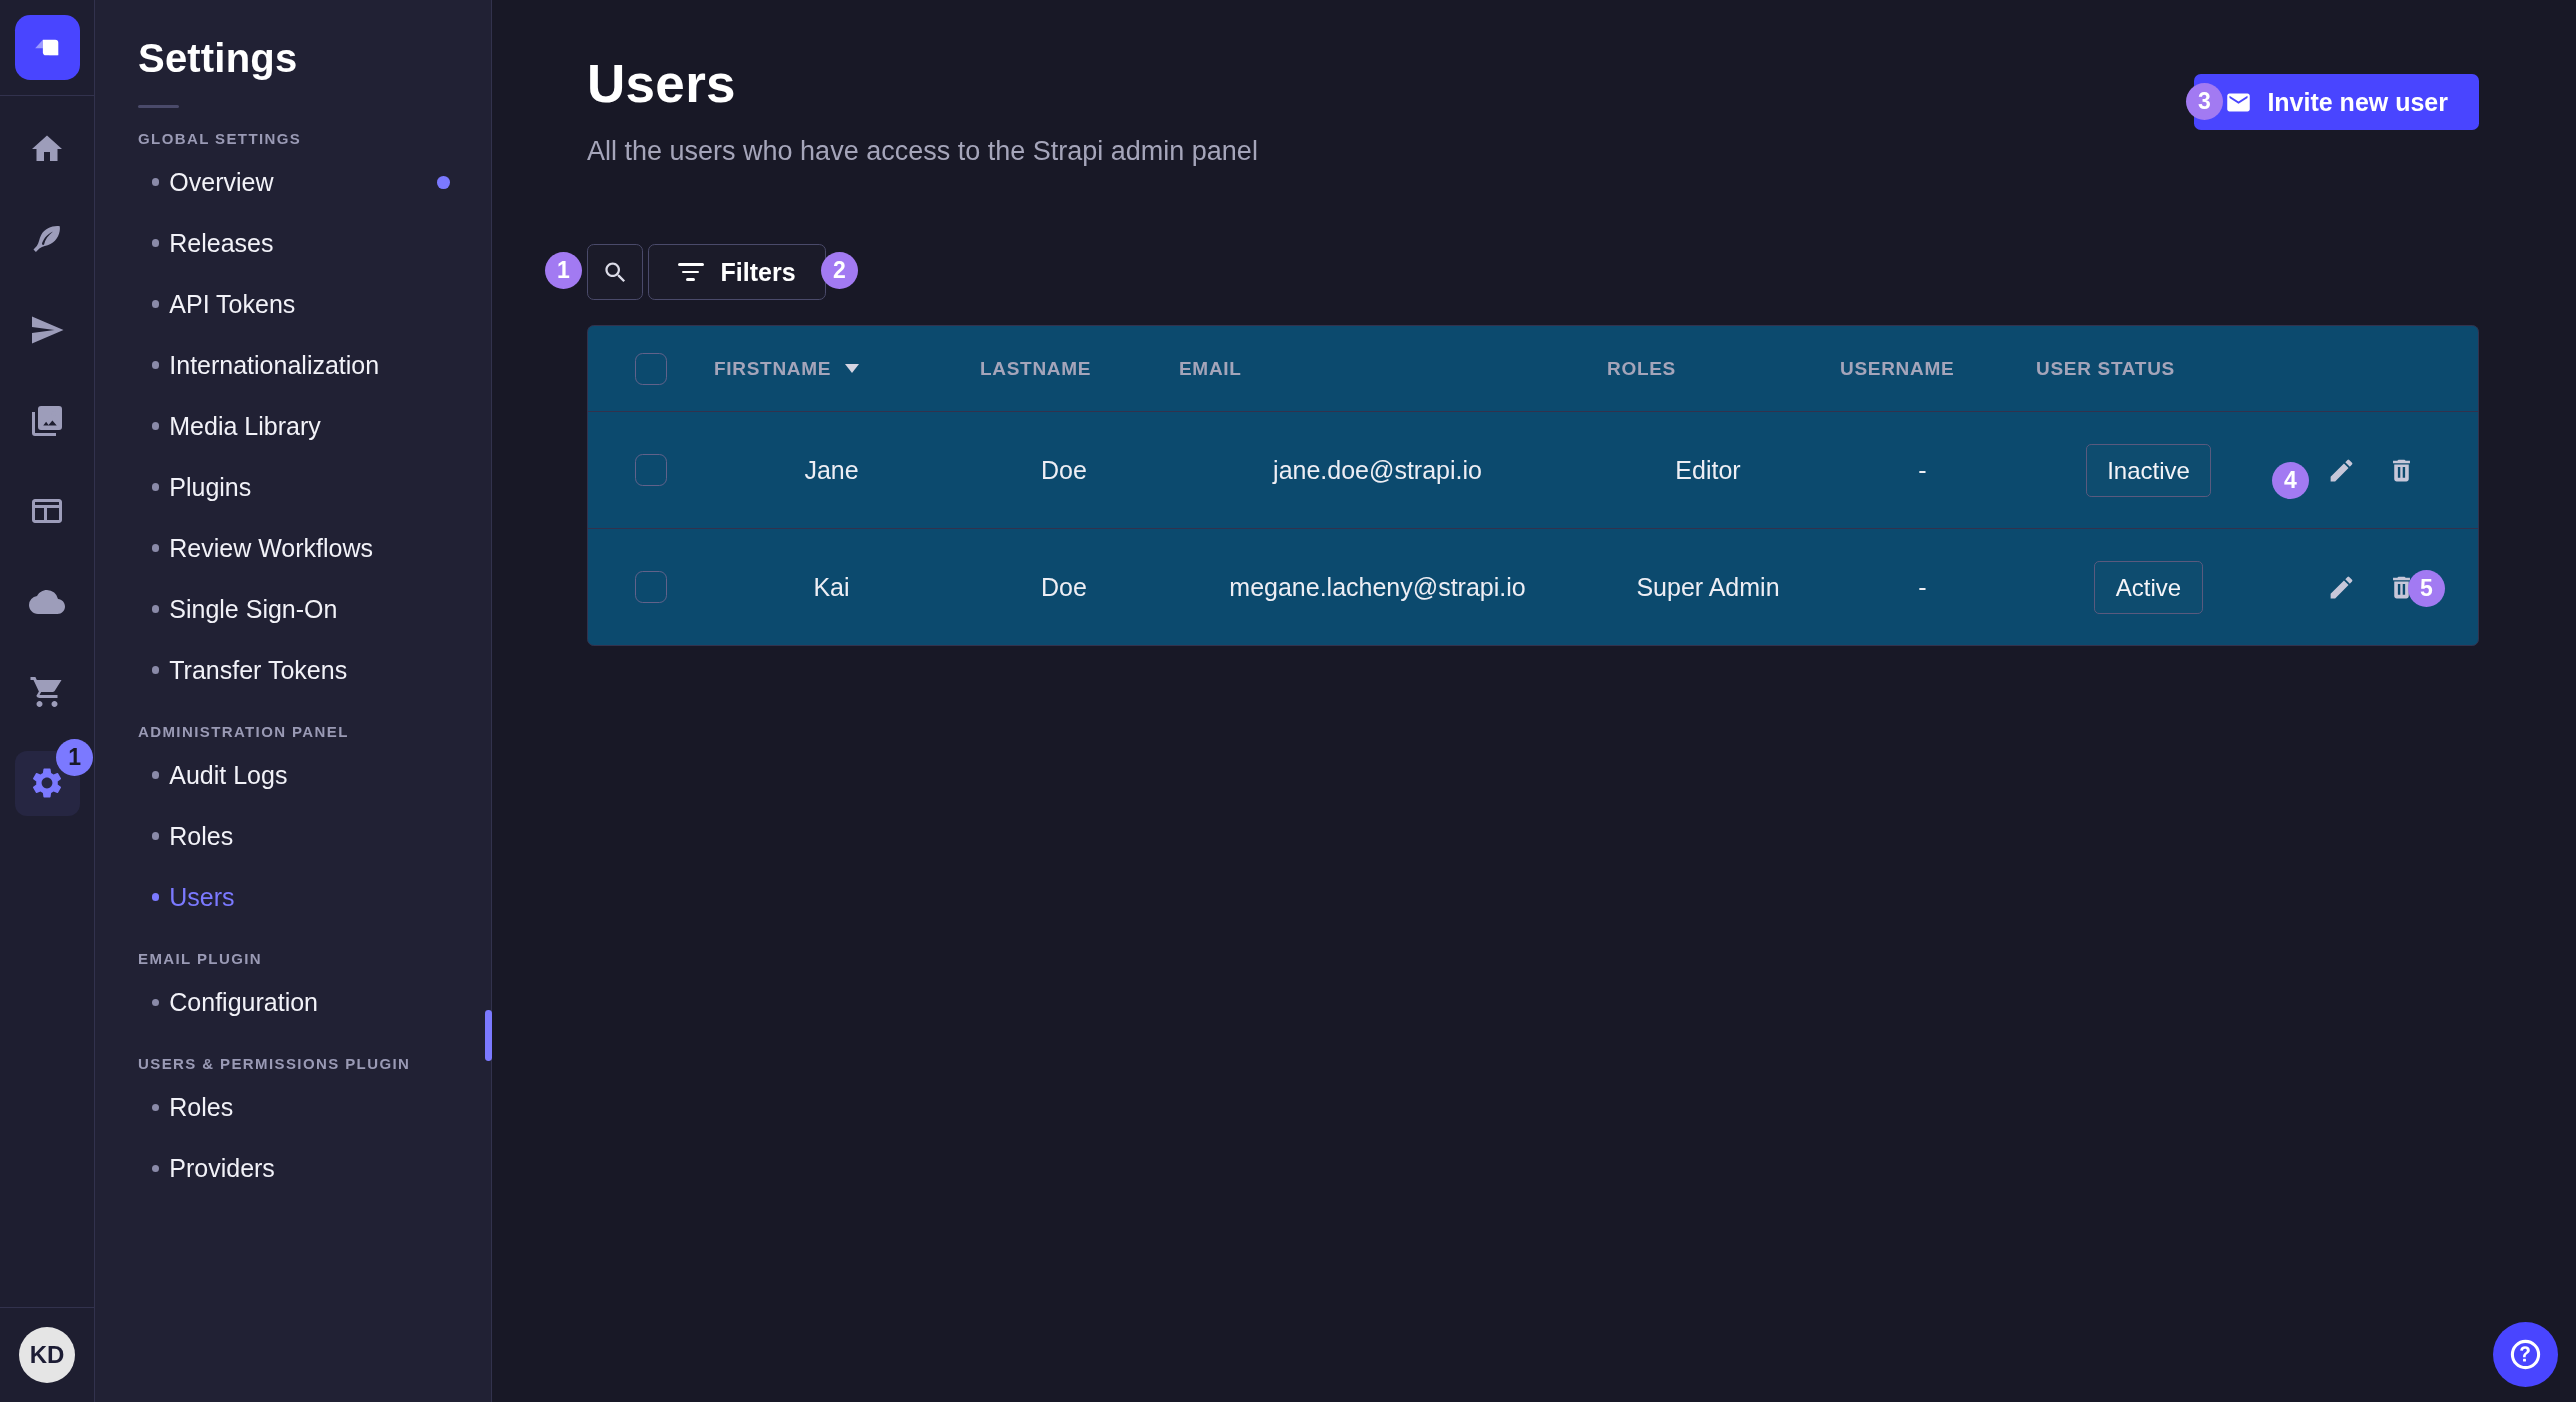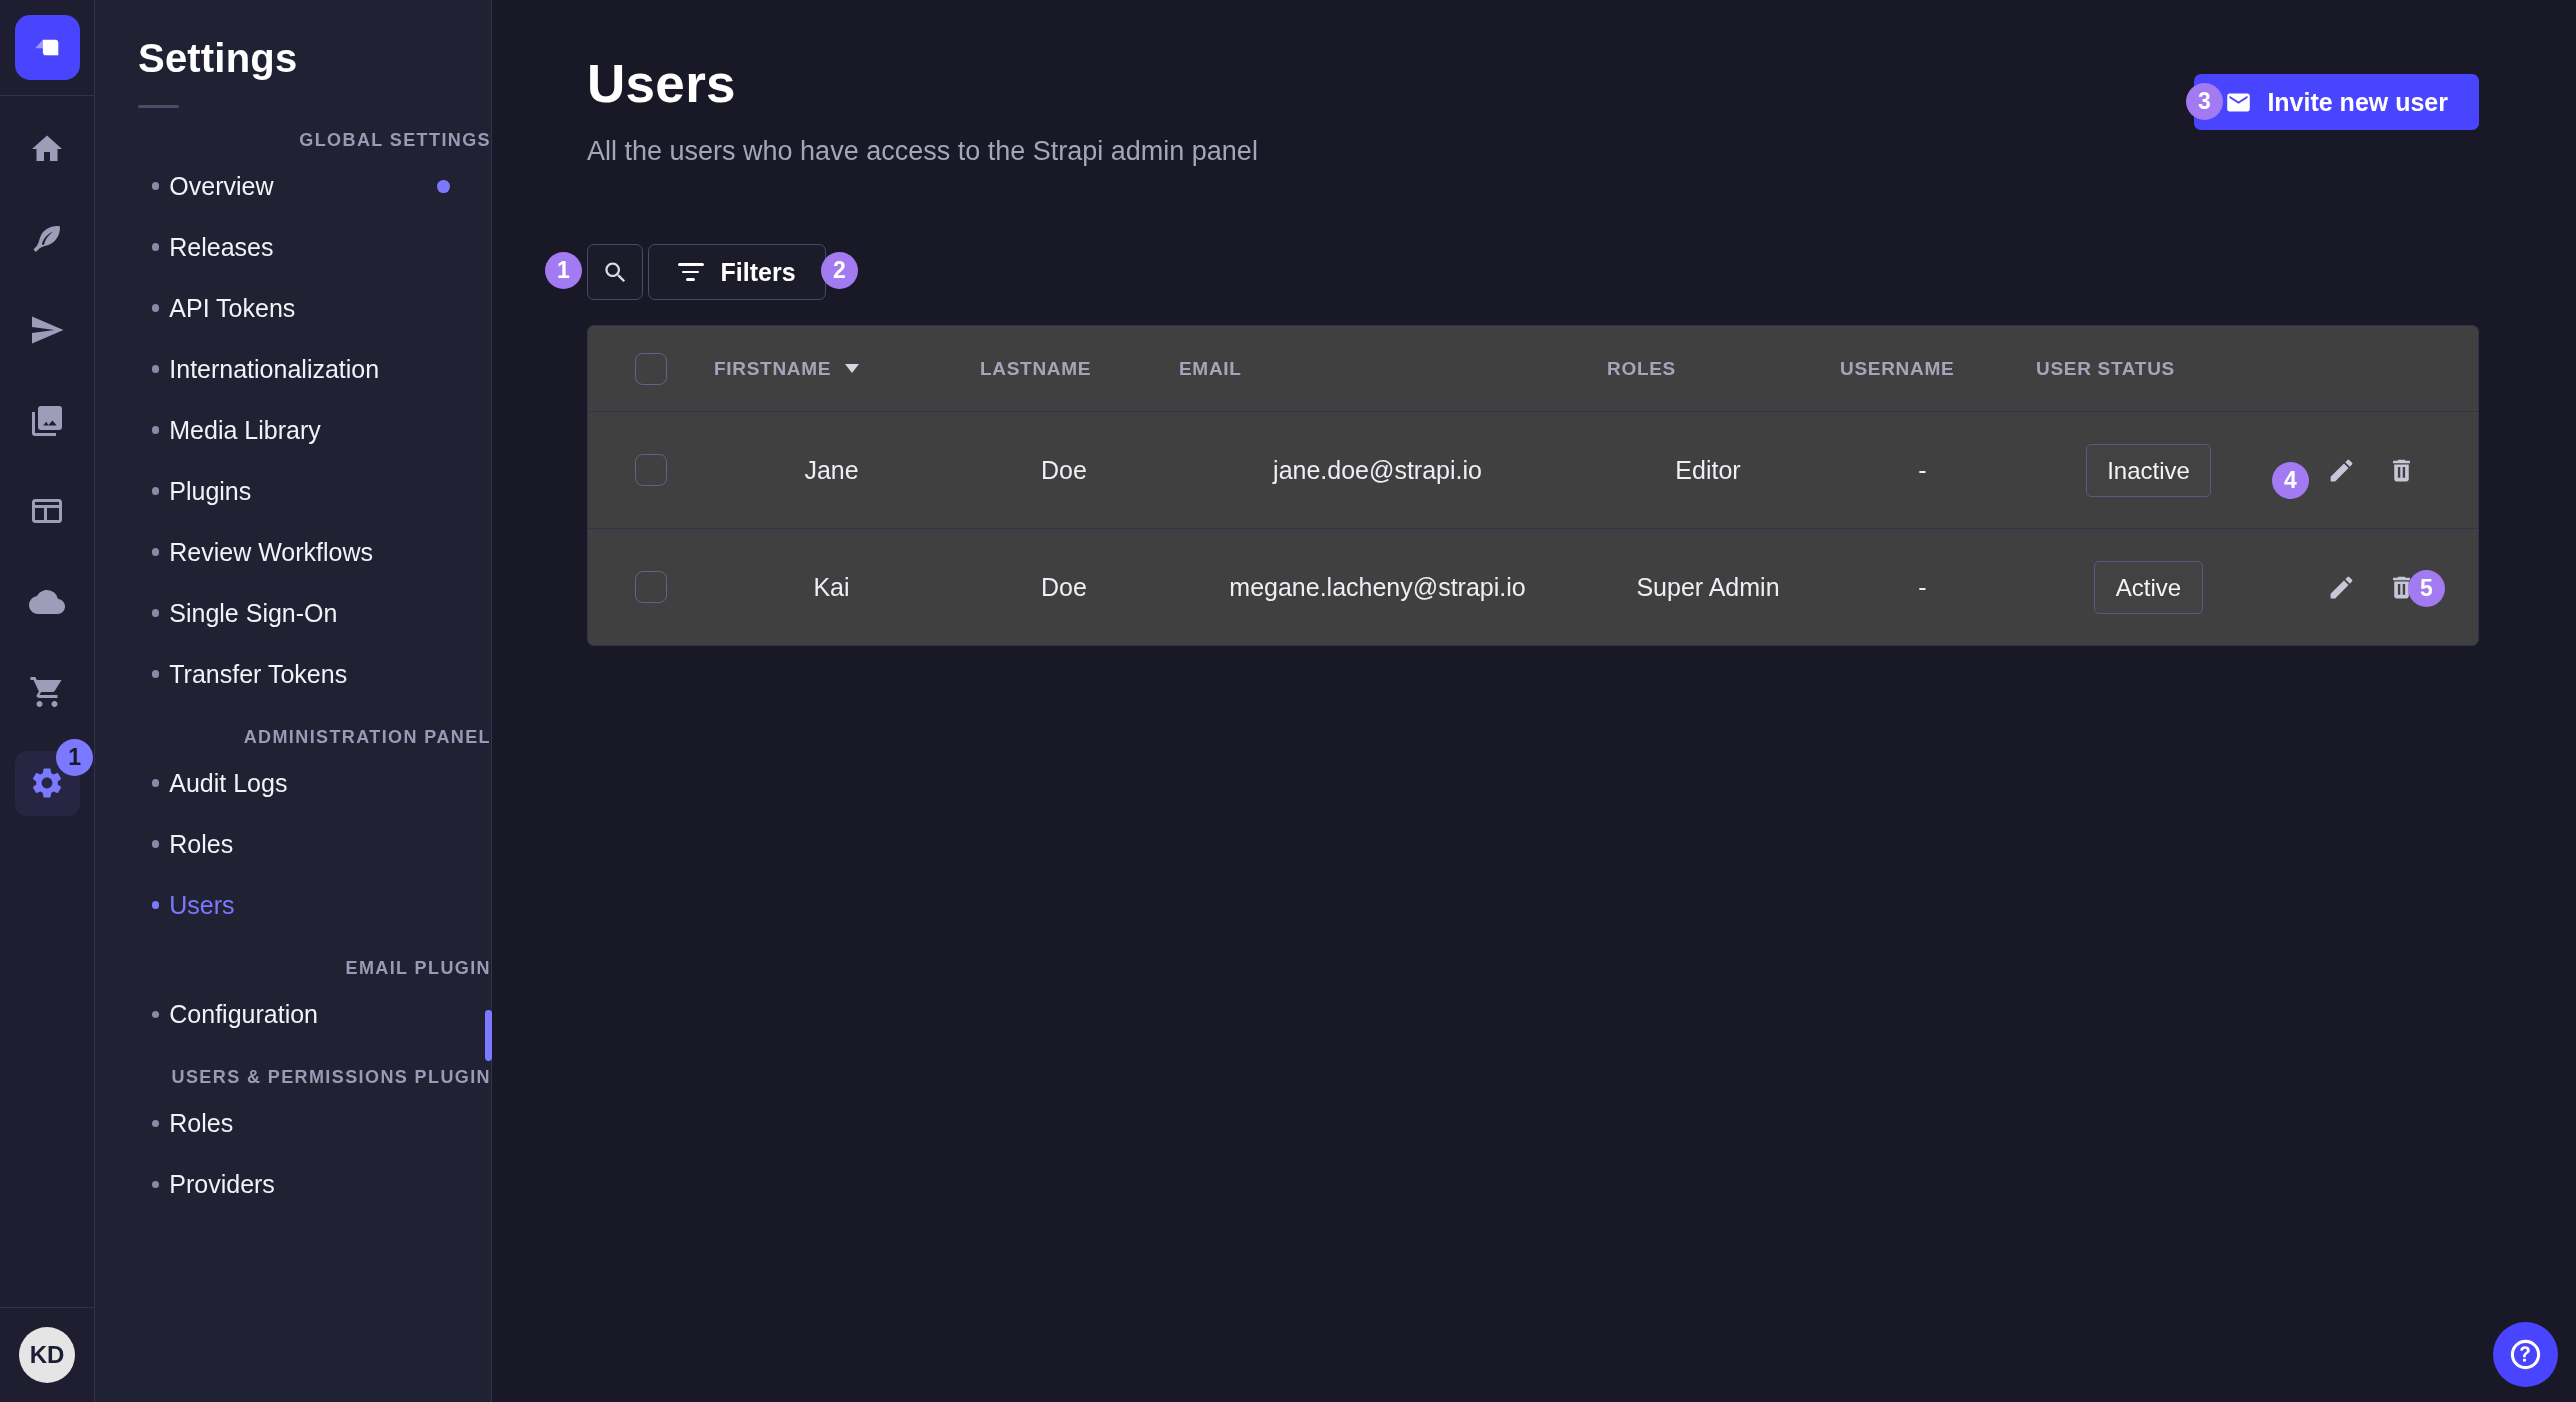--- a/index.html
+++ b/index.html
@@ -24,21 +24,21 @@
                 border-top:0.9px solid #32324d; display:flex; align-items:center; justify-content:center;}
   .avatar{ width:56px; height:56px; border-radius:50%; background:#e5e5e5; color:#1c1c34;
            font-size:24px; font-weight:bold; display:flex; align-items:center; justify-content:center; cursor:pointer;}
 
   
   .subnav{ position:absolute; left:95px; top:0; width:397px; height:100%;
            background:#212134; border-right:0.9px solid #32324d; padding:36px 0 0 43px; z-index:4;}
   .subnav h2{ color:#ffffff; font-size:40px; font-weight:700; letter-spacing:0.2px;}
   .subnav-divider{ width:41px; height:2.6px; background:#4a4a6a; border-radius:1.7px; margin:24px 0 19px 0;}
   .side-section{ margin-top:22px;}
-  .side-section-header{ color:#9a9ab5; font-size:18px; font-weight:700; letter-spacing:1.4px; margin:12px 0 5.1px 0;text-align:right;}
+  .side-section-header{ color:#9a9ab5; font-size:15px; font-weight:700; letter-spacing:1.4px; margin:12px 0 5.1px 0;}
   .side-items{ list-style:none;}
   .side-item{ height:61px; display:flex; align-items:center; gap:10px; padding-left:13.6px; cursor:pointer; position:relative; width:331px;}
   .side-item .bullet{ width:7.7px; height:7.7px; border-radius:50%; background:#8a8aa8; flex:none;}
   .side-item-label{ color:#f2f2f8; font-size:25px;}
   .side-item.active .side-item-label{ color:#7b79ff;}
   .side-item.active .bullet{ background:#7b79ff;}
   .side-item.has-dot::after{ content:""; position:absolute; right:19px; width:12.8px; height:12.8px; border-radius:50%; background:#7b79ff;}
   .active-indicator{ position:absolute; right:-0.9px; top:1010px; width:6.8px; height:51px; background:#7b79ff; border-radius:3.4px;}
 
   
@@ -56,21 +56,21 @@
              border-radius:6.8px; display:flex; align-items:center; justify-content:center; cursor:pointer;}
   .icon-btn svg{ width:27px; height:27px; fill:#dcdce8;}
   .filters-btn{ height:56px; padding:0 29px; border:0.9px solid #4a4a6a; background:rgba(255,255,255,0.015);
                 border-radius:6.8px; color:#fff; font-size:25px; font-weight:600; font-family:inherit;
                 display:flex; align-items:center; gap:17px; cursor:pointer;}
   .filter-glyph{ display:inline-flex; flex-direction:column; align-items:center; gap:5.1px;}
   .filter-glyph i{ display:block; height:2.6px; background:#fff; border-radius:1.7px;}
   .filter-glyph i:nth-child(1){ width:25.6px;} .filter-glyph i:nth-child(2){ width:17px;} .filter-glyph i:nth-child(3){ width:9.4px;}
 
   
-  .card{ position:absolute; left:95px; right:97px; top:325px; background:#404040;
+  .card{ position:absolute; left:95px; right:97px; top:325px; background:#0c4a6e;
          border:0.9px solid #32324d; border-radius:6.8px;}
   .tgrid{ display:grid; grid-template-columns:95px 266px 199px 428px 233px 196px 256px 1fr; align-items:center;}
   .thead{ height:85px; }
   .trow{ height:117px; border-top:0.9px solid #32324d;text-align:center;}
   .th{ color:#a5a5ba; font-size:19px; font-weight:700; letter-spacing:0.7px; padding-left:31px; display:flex; align-items:center;}
   .td{ color:#eeeef4; font-size:25px; padding-left:31px;}
   .cb-cell{ padding-left:47px;}
   .checkbox{ width:32px; height:32px; border:1.7px solid #62628a; border-radius:7.7px; cursor:pointer;}
   .sort-arrow{ width:0; height:0; border-left:7.7px solid transparent; border-right:7.7px solid transparent;
                border-top:9.4px solid #d5d5e3; margin-left:13.6px; display:inline-block;}

